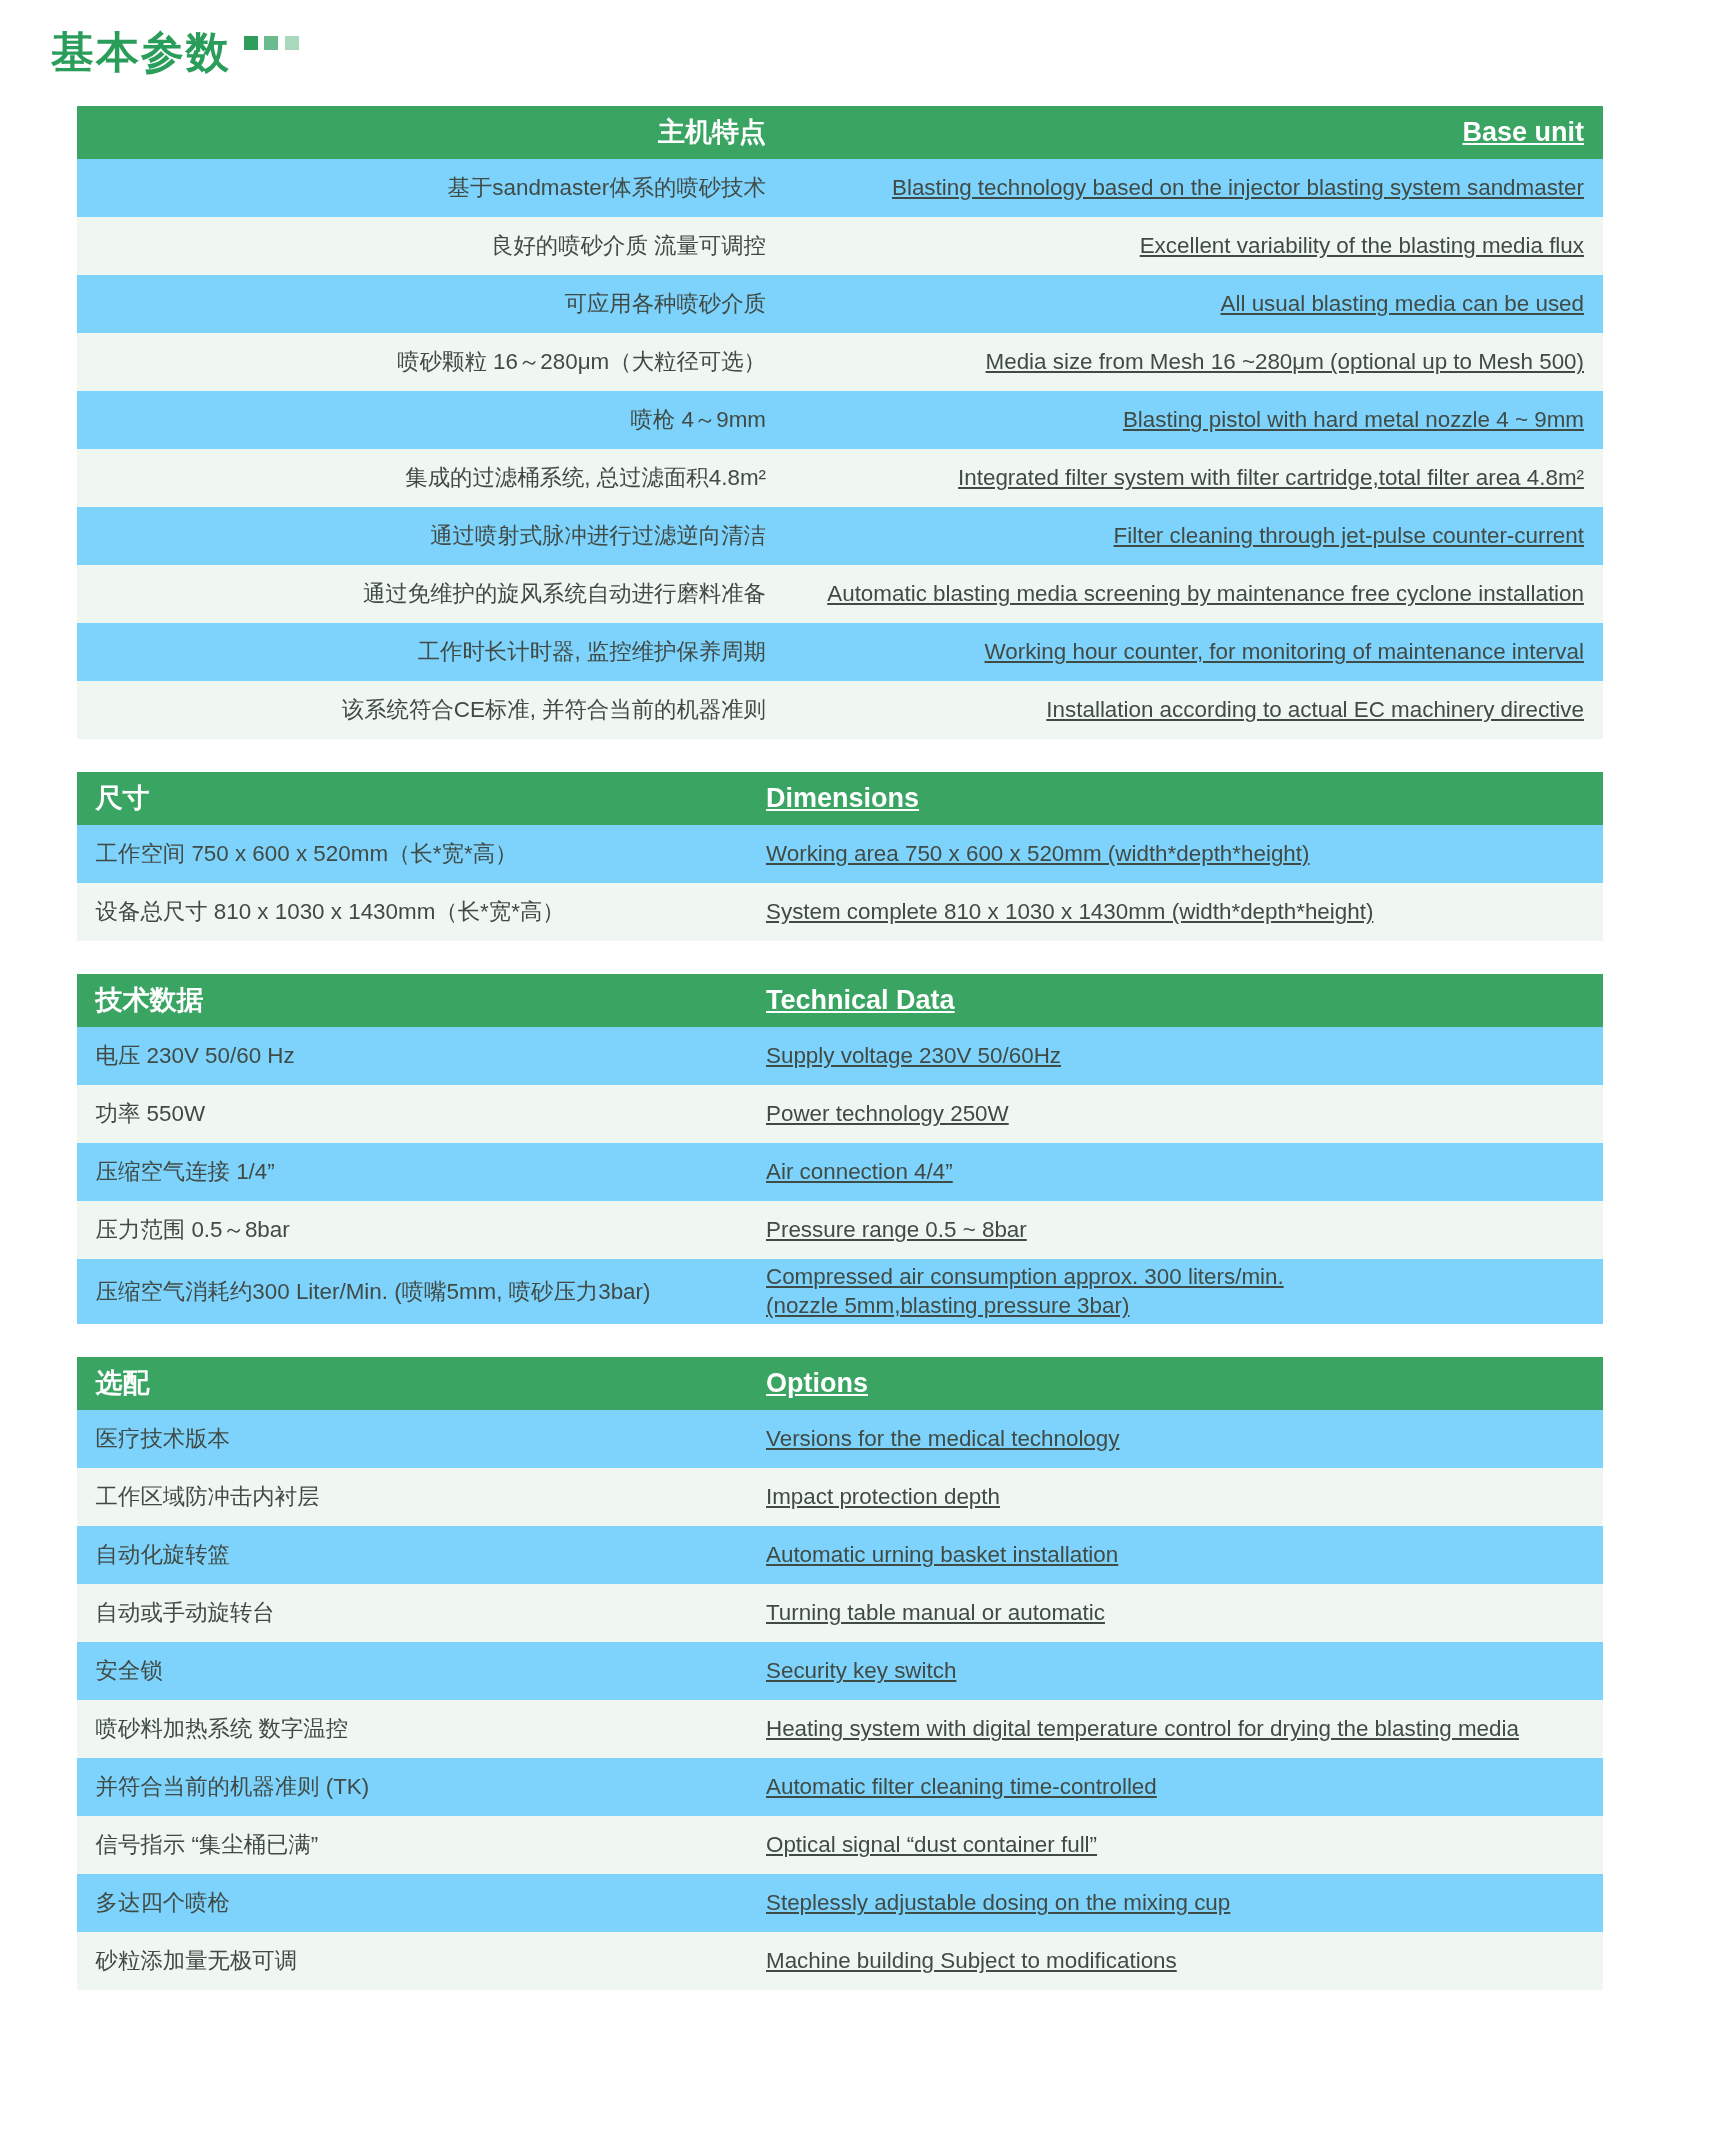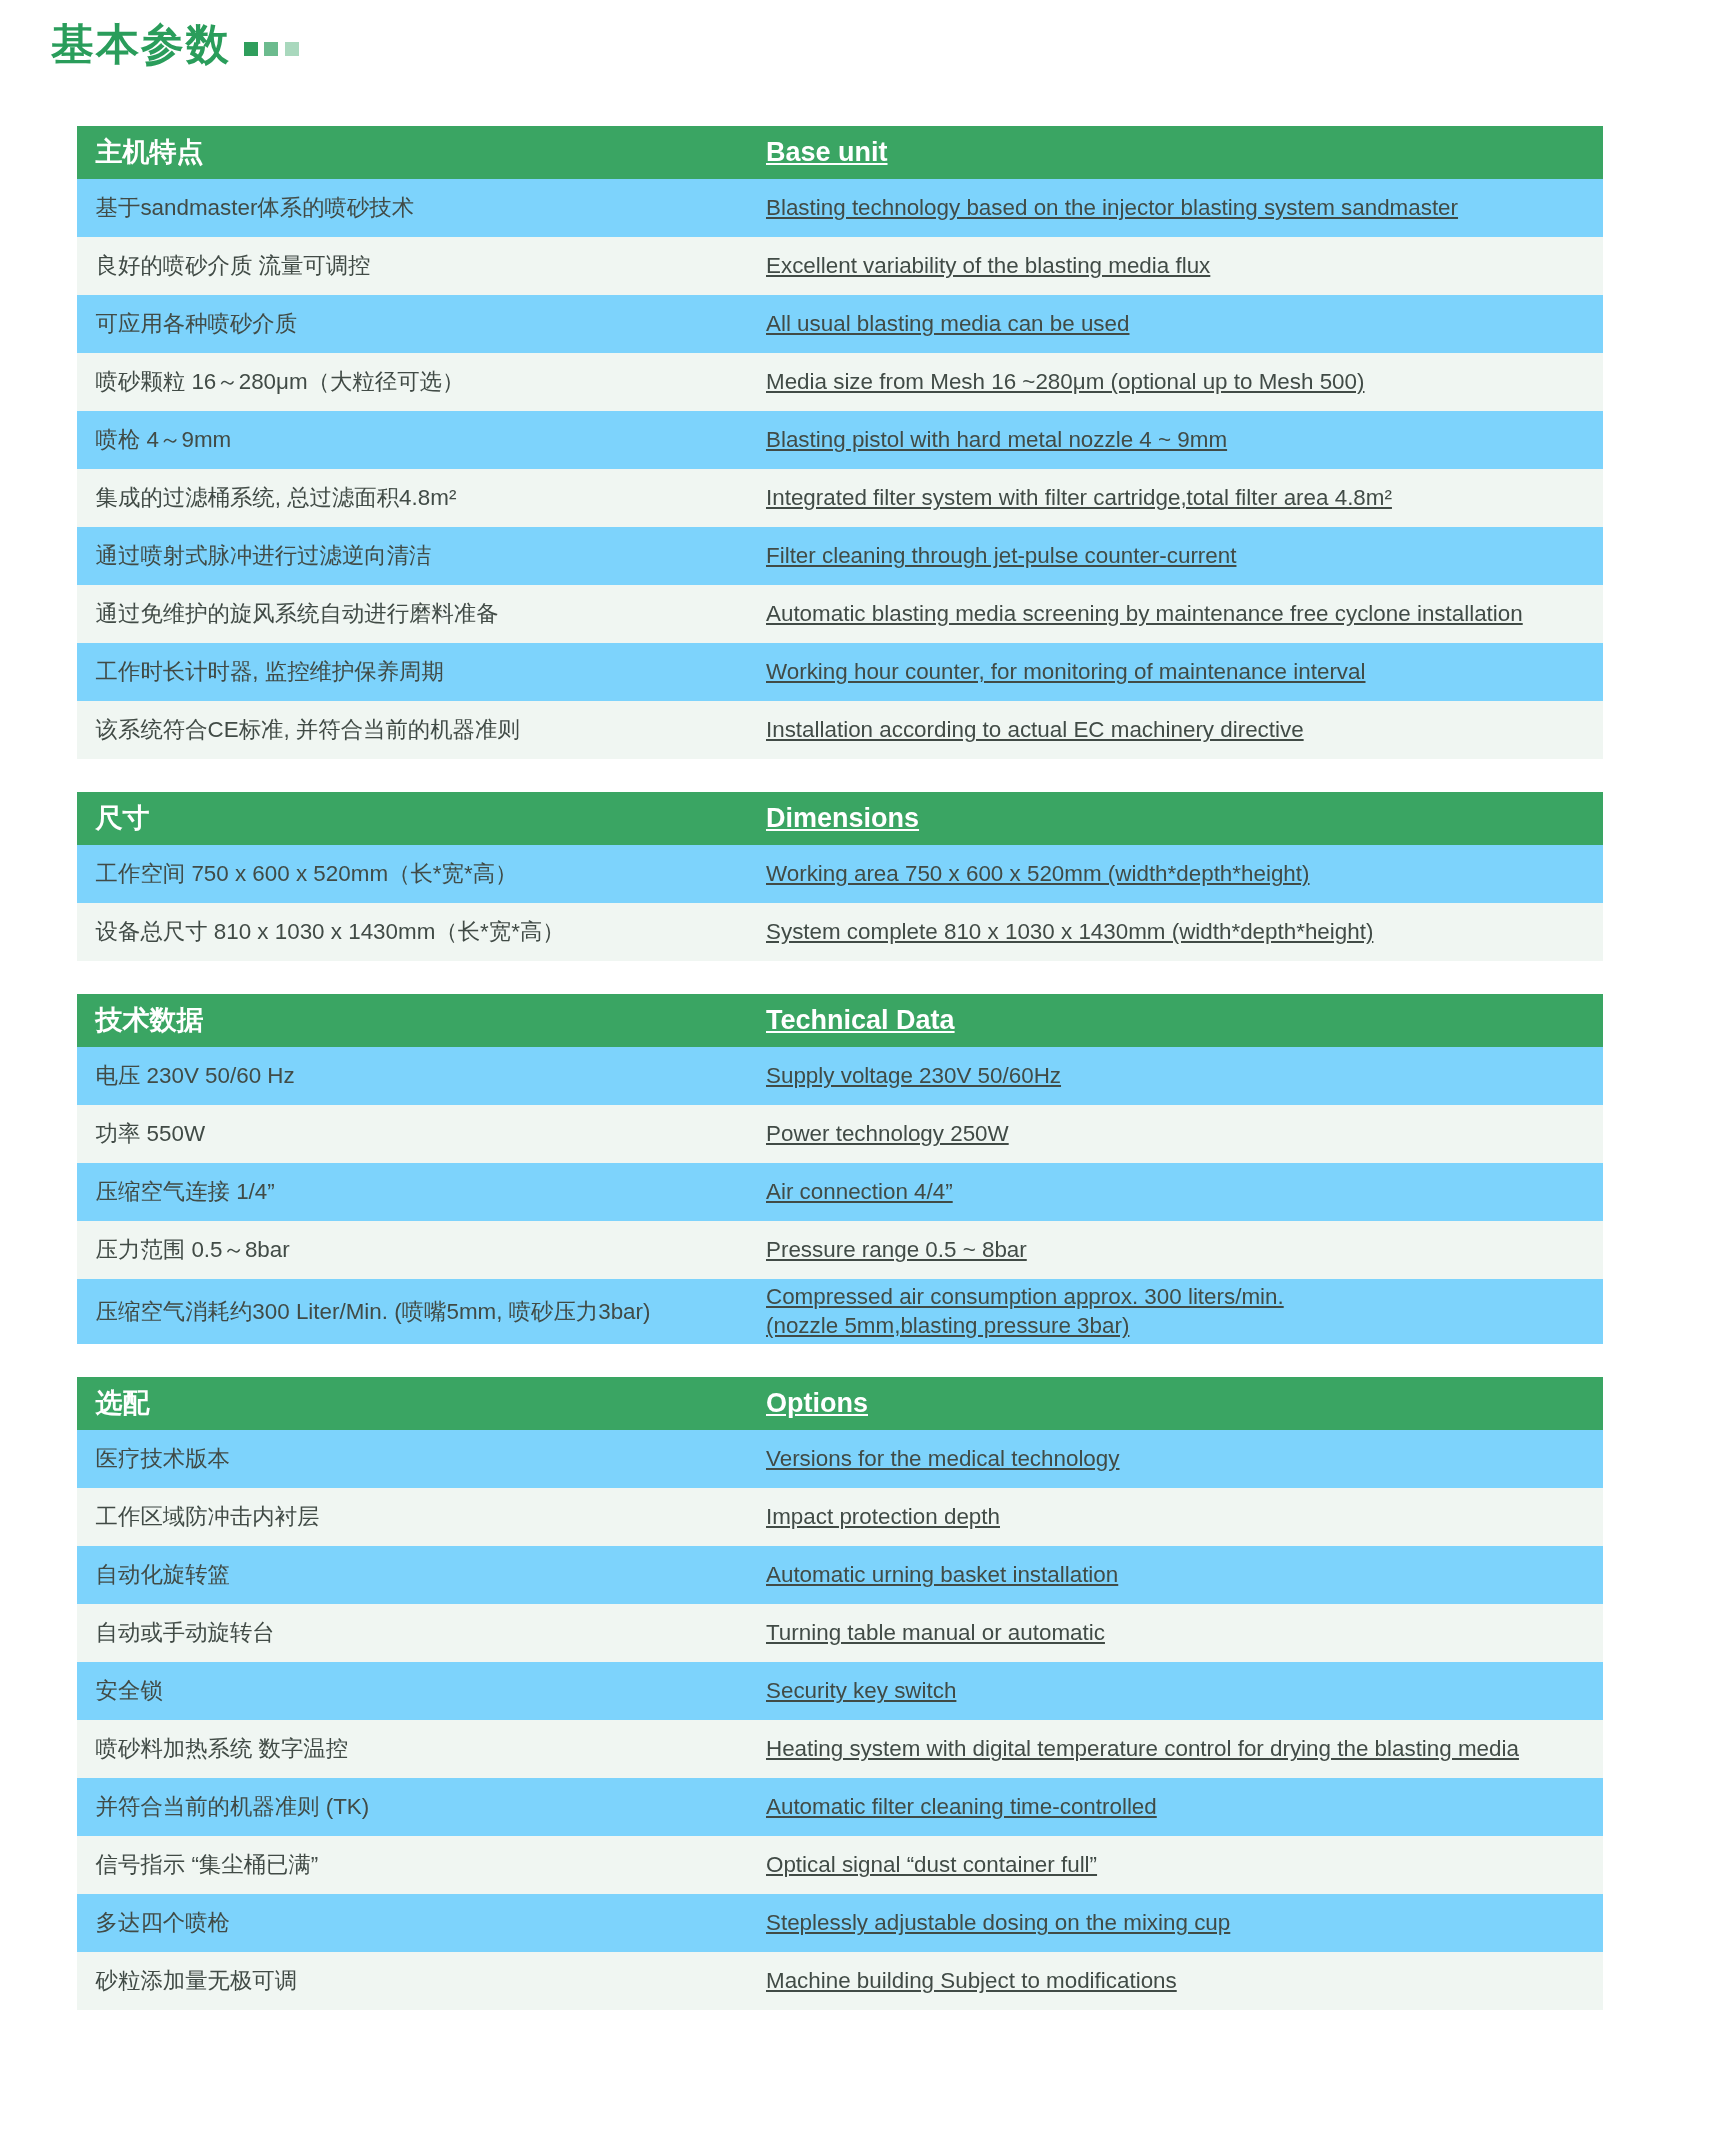--- a/index.html
+++ b/index.html
@@ -10,23 +10,23 @@
     font-family: "Liberation Sans", "DejaVu Sans", sans-serif;
   }
   .page {
     width: 1725px;
     min-height: 2152px;
     box-sizing: border-box;
     padding: 15px 0 24px 0;
     background: #ffffff;
   }
   .title-row {
-    margin: 4px 0 0 51px;
+    margin: 12px 0 0 51px;
     display: flex;
-    align-items: center;
+    align-items: flex-start;
   }
   .title {
     margin: 0;
     font-size: 43px;
     font-weight: 700;
     color: #2a9d5b;
     letter-spacing: 1.9px;
     line-height: 1.2;
   }
   .sq {
@@ -38,21 +38,21 @@
   }
   .sq1 { background: #2f9e5c; margin-left: 13px; }
   .sq2 { background: #6cbb8e; }
   .sq3 { background: #a9d8bd; }
 
   #sections {
     margin-left: 77px;
     width: 1526px;
   }
   .spec-section { margin-top: 33px; }
-  .spec-section:first-child { margin-top: 55px; }
+  .spec-section:first-child { margin-top: 27px; text-align: right; }
 
   .section-header {
     display: flex;
     align-items: center;
     height: 53px;
     background: #3aa563;
     color: #ffffff;
     font-weight: 700;
     font-size: 27px;
   }

